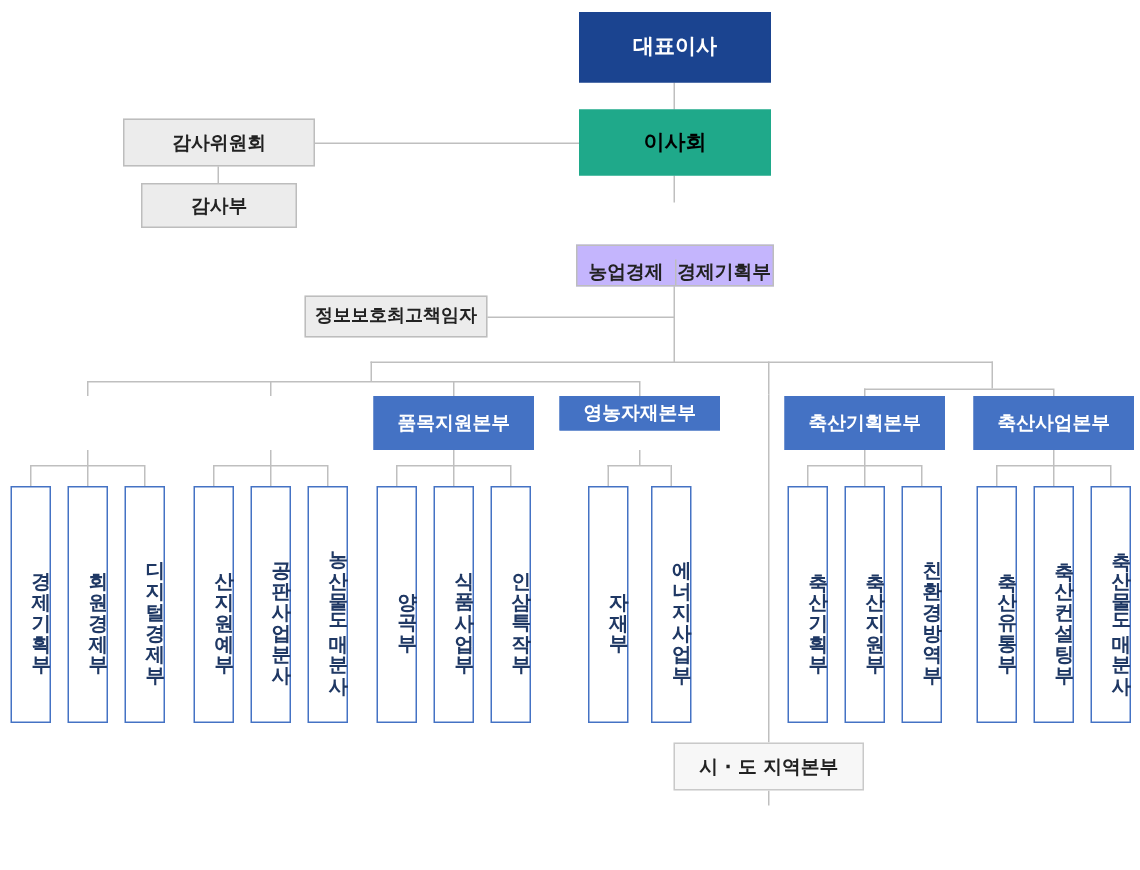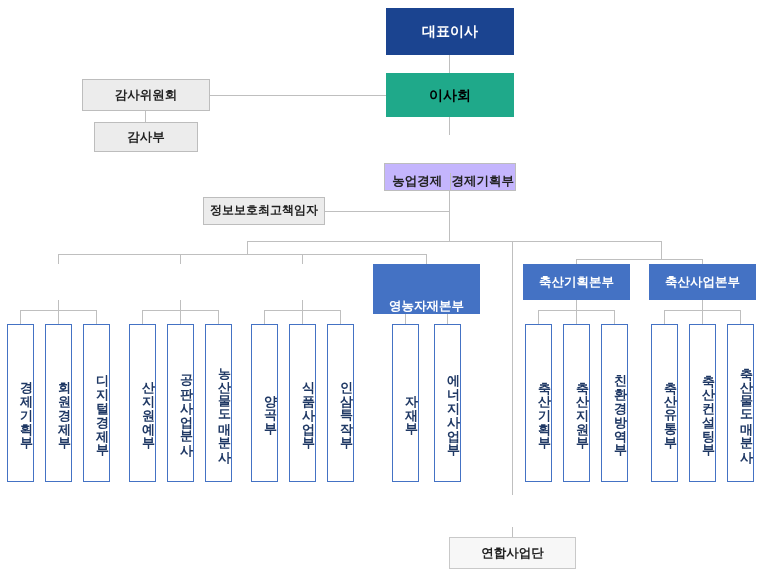--- a/index.html
+++ b/index.html
@@ -203,21 +203,24 @@
 
   <div class="ceo-split" style="left:384px; top:163px; width:132px; height:28px;">
     <div>농업경제</div>
     <div>경제기획부</div>
   </div>
 
   <div class="box grey" style="left:180px; top:197px; width:122px; height:28px; font-size:12px;margin-left:23px;">
     <span>정보보호최고책임자</span>
   </div>
 
-  <div class="box blue" style="left:373px; top:264px; width:107px; height:50px;align-items:flex-end;">
+  <div class="box blue" style="left:249px; top:264px; width:107px; height:36px;">
+    <span>품목지원본부</span>
+  </div>
+  <div class="box blue" style="left:373px; top:264px; width:107px; height:23px;">
     <span>영농자재본부</span>
   </div>
   <div class="box blue" style="left:649px; top:264px; width:107px; height:36px;">
     <span>축산사업본부</span>
   </div>
   <div class="box blue" style="left:523px; top:264px; width:107px; height:36px;">
     <span>축산기획본부</span>
   </div>
 
   <div class="box vert" style="left:7px; top:324px; width:27px; height:158px;">
@@ -270,17 +273,17 @@
   <div class="box vert" style="left:651px; top:324px; width:27px; height:158px;">
     <span>축산유통부</span>
   </div>
   <div class="box vert" style="left:689px; top:324px; width:27px; height:158px;">
     <span>축산컨설팅부</span>
   </div>
   <div class="box vert" style="left:727px; top:324px; width:27px; height:158px;">
     <span>축산물도매분사</span>
   </div>
 
-  <div class="box plain" style="left:449px; top:537px; width:127px; height:32px;">
-    <span>연합사업단</span>
+  <div class="box plain" style="left:449px; top:495px; width:127px; height:32px;">
+    <span>시 · 도 지역본부</span>
   </div>
 
 </div>
 
 </body></html>

